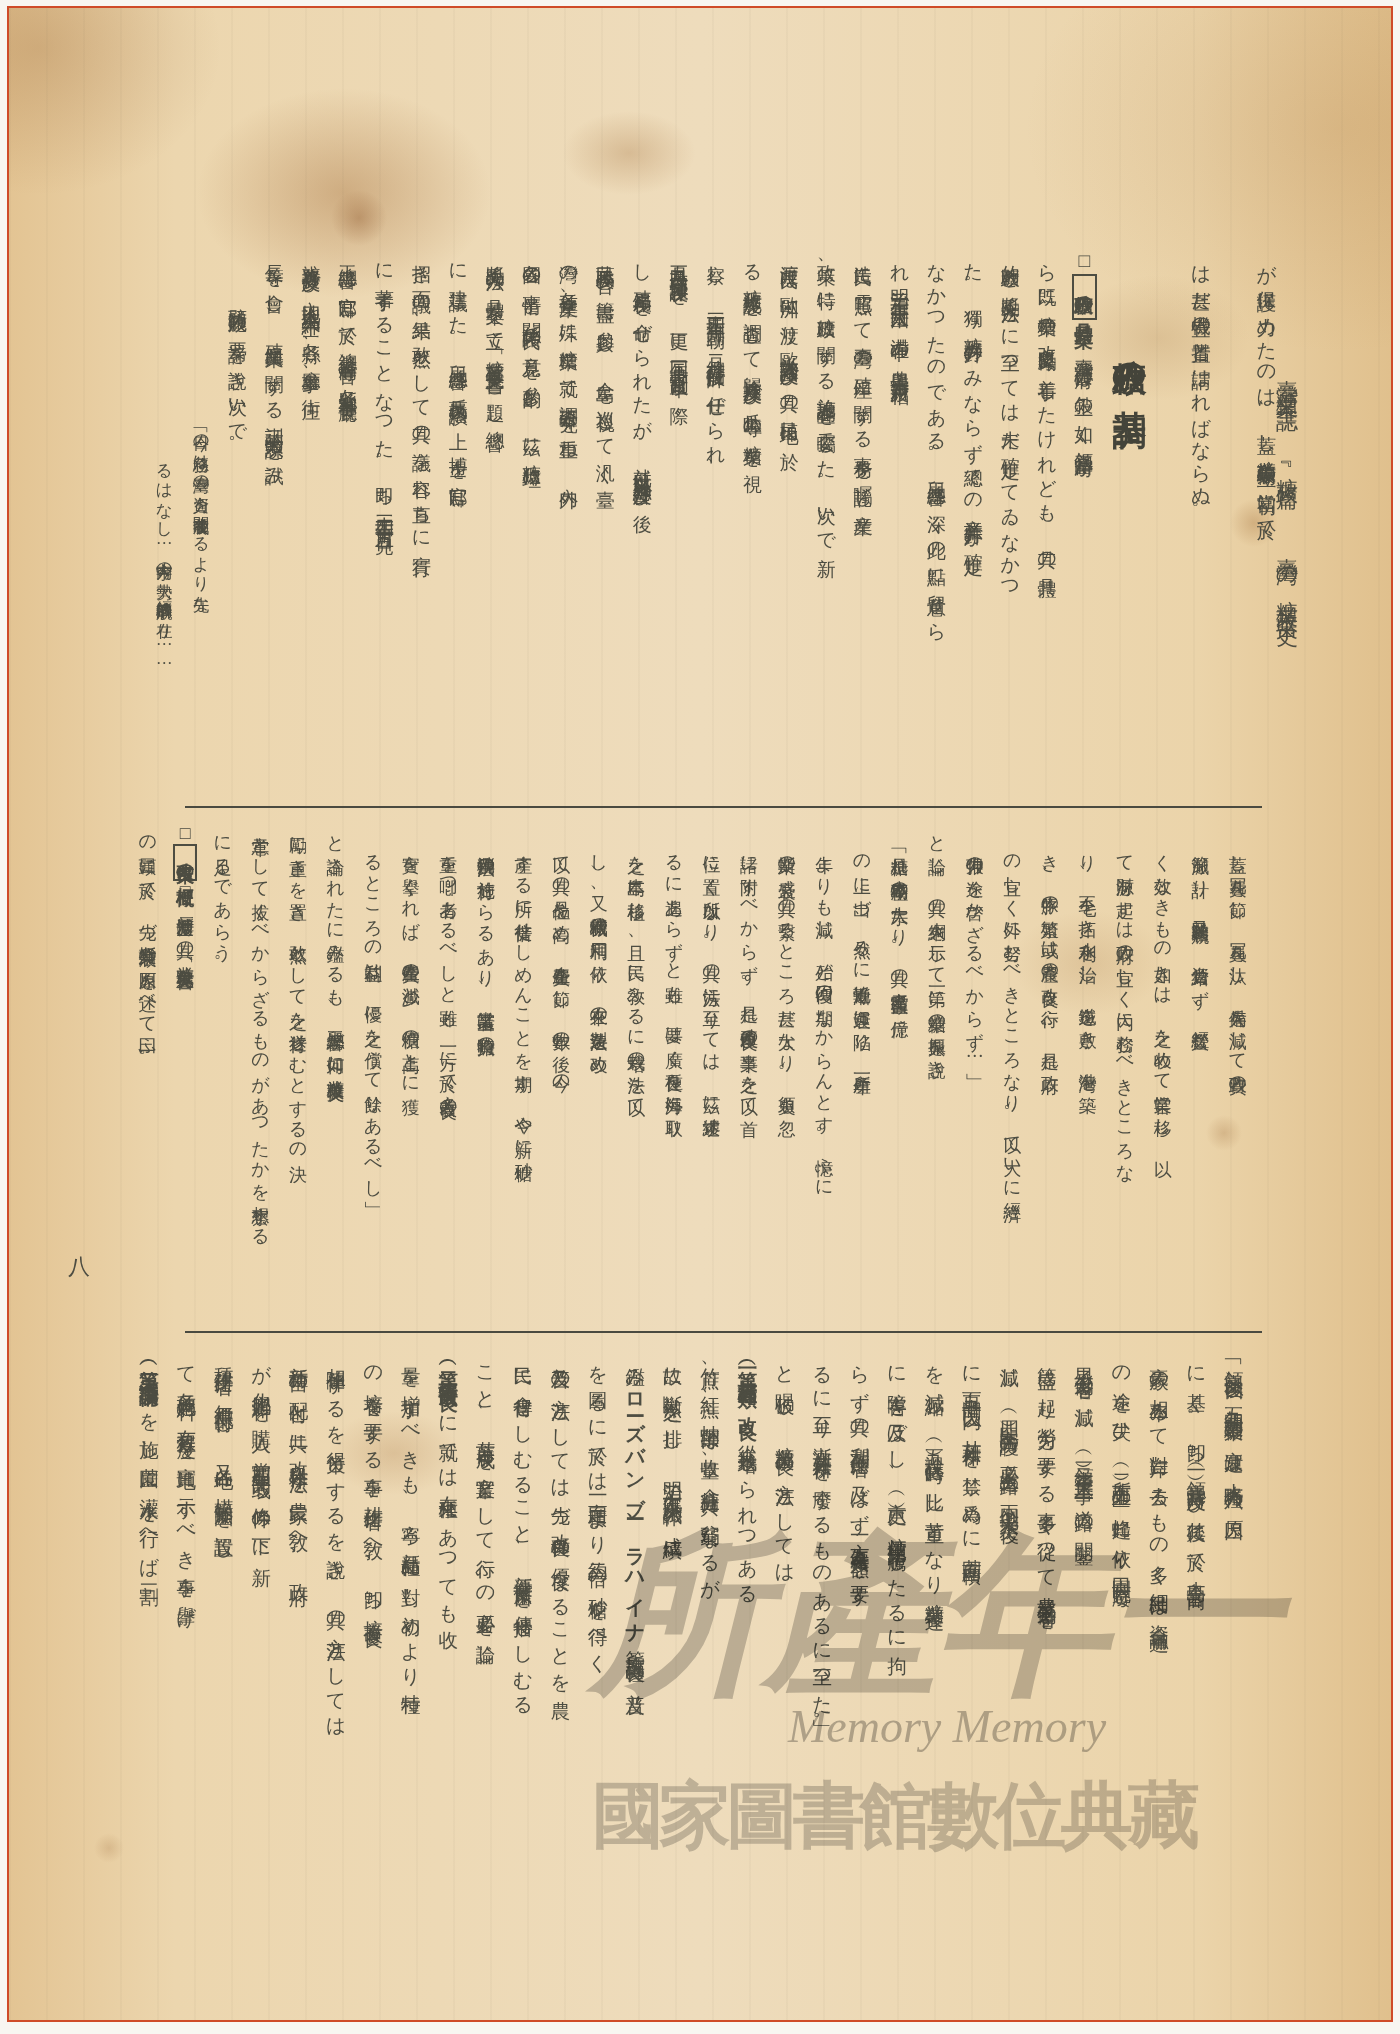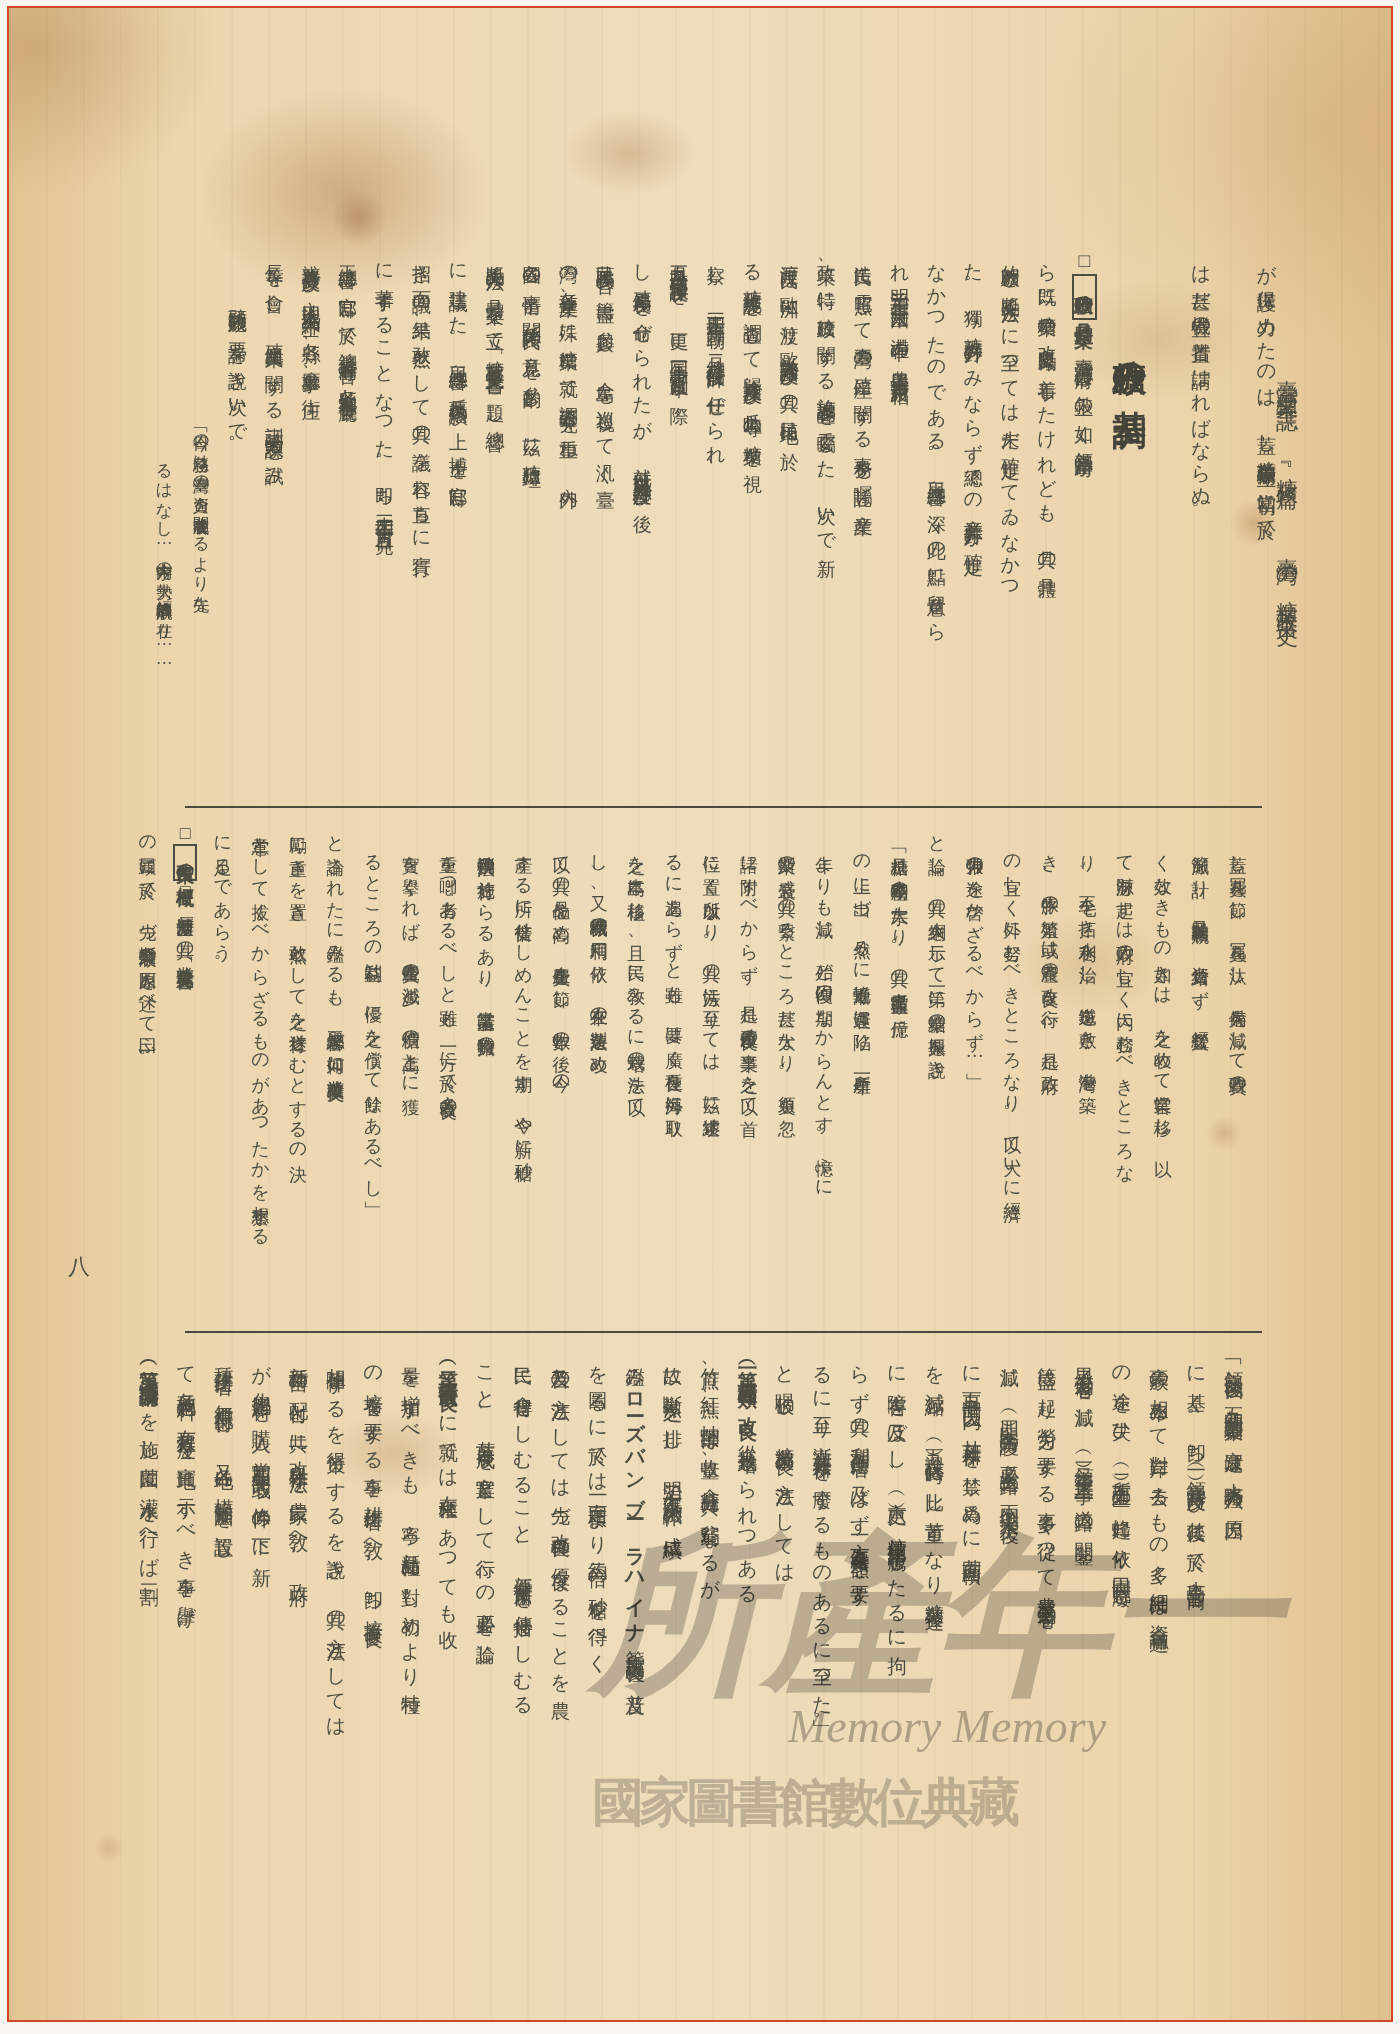--- a/index.html
+++ b/index.html
@@ -43,21 +43,21 @@
   .ind200{text-indent:202px;}
   .bold{font-weight:700;}
   .rule{position:absolute;height:2px;background:#4a4a40;}
   #rule1{left:185px;top:806px;width:1077px;}
   #rule2{left:185px;top:1331px;width:1077px;}
   .wm{position:absolute;z-index:4;color:#8d8d8d;mix-blend-mode:multiply;
       font-family:"Liberation Serif","DejaVu Serif",serif;}
   #wm-cjk1{left:592px;top:1498px;font-size:175px;font-style:italic;opacity:.48;
            letter-spacing:-4px;font-weight:700;}
   #wm-latin{left:788px;top:1700px;font-size:46px;font-style:italic;opacity:.6;}
-  #wm-cjk2{left:592px;top:1768px;font-size:52px;font-weight:700;opacity:.45;letter-spacing:-5px;}
+  #wm-cjk2{left:592px;top:1768px;font-size:72px;font-weight:700;opacity:.45;letter-spacing:-5px;}
 </style>
 </head>
 <body>
 
 <div id="canvas">
   <div class="paper"></div>
   <div class="red-frame"></div>
 
   <div class="content">
 

